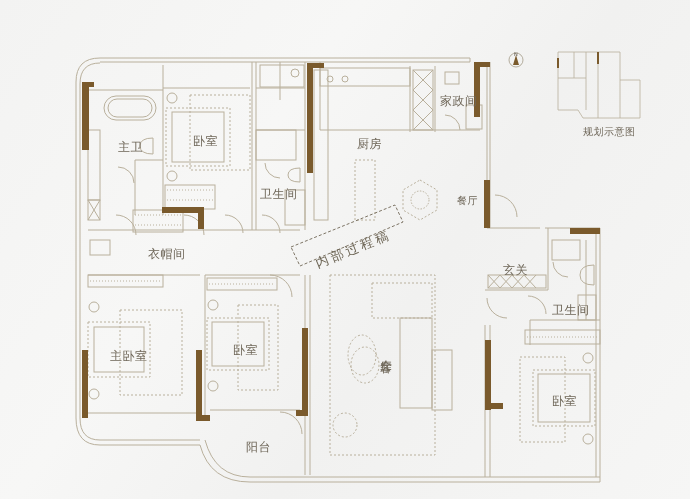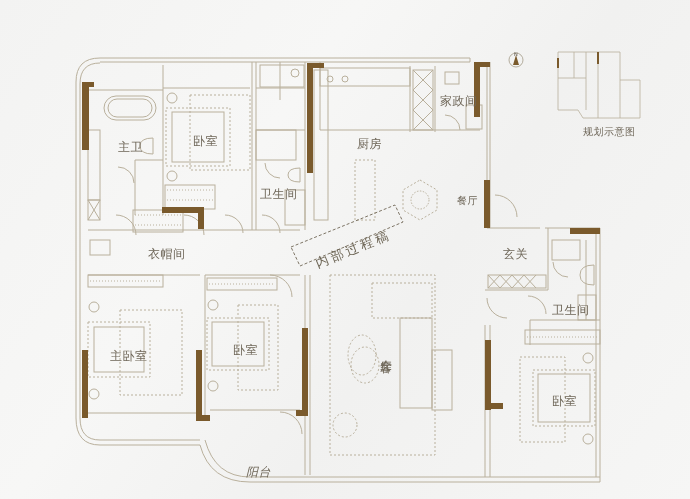--- a/index.html
+++ b/index.html
@@ -236,26 +236,26 @@
   </g>
 </svg>
 
 <span class="lbl" style="left:118px;top:142px;font-family:Liberation Mono, monospace;">主卫</span>
 <span class="lbl" style="left:193px;top:135px;">卧室</span>
 <span class="lbl" style="left:260px;top:188px;">卫生间</span>
 <span class="lbl" style="left:357px;top:106px;margin-top:32px;">厨房</span>
 <span class="lbl" style="left:440px;top:95px;">家政间</span>
 <span class="lbl" style="left:412px;top:196px;font-size:10px;margin-left:45px;">餐厅</span>
 <span class="lbl" style="left:128px;top:248px;margin-left:20px;">衣帽间</span>
-<span class="lbl" style="left:503px;top:248px;">玄关</span>
+<span class="lbl" style="left:503px;top:264px;">玄关</span>
 <span class="lbl" style="left:552px;top:304px;">卫生间</span>
 <span class="lbl" style="left:110px;top:350px;text-align:right;">主卧室</span>
 <span class="lbl" style="left:233px;top:344px;">卧室</span>
 <span class="lbl v" style="left:380px;top:350px;">会客厅</span>
 <span class="lbl" style="left:552px;top:395px;">卧室</span>
-<span class="lbl" style="left:246px;top:466px;font-style:italic;">阳台</span>
+<span class="lbl" style="left:246px;top:441px;">阳台</span>
 
 <span class="stamp" style="left:313px;top:256px;">内部过程稿</span>
 
 <span class="compass-n" style="left:514px;top:51px;">N</span>
 
 <span class="mini-cap" style="left:583px;top:125px;">规划示意图</span>
 </div>
 
 </body></html>

